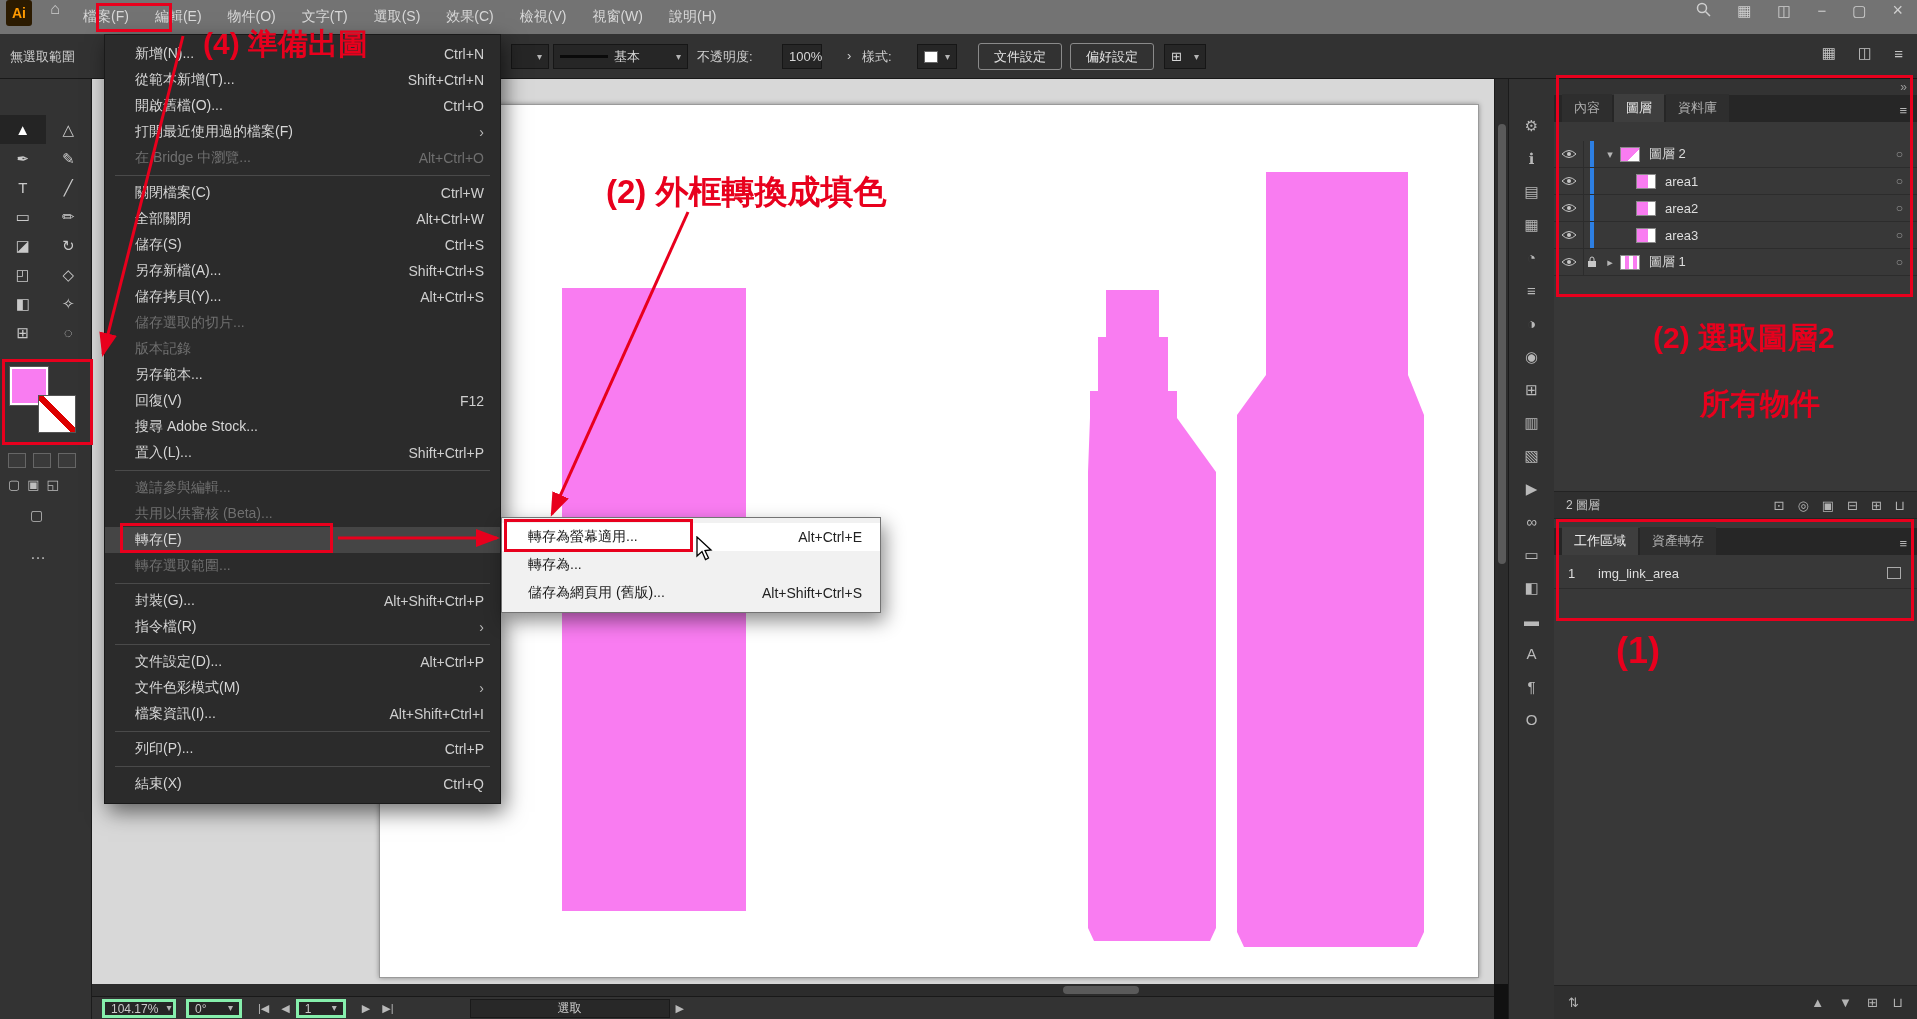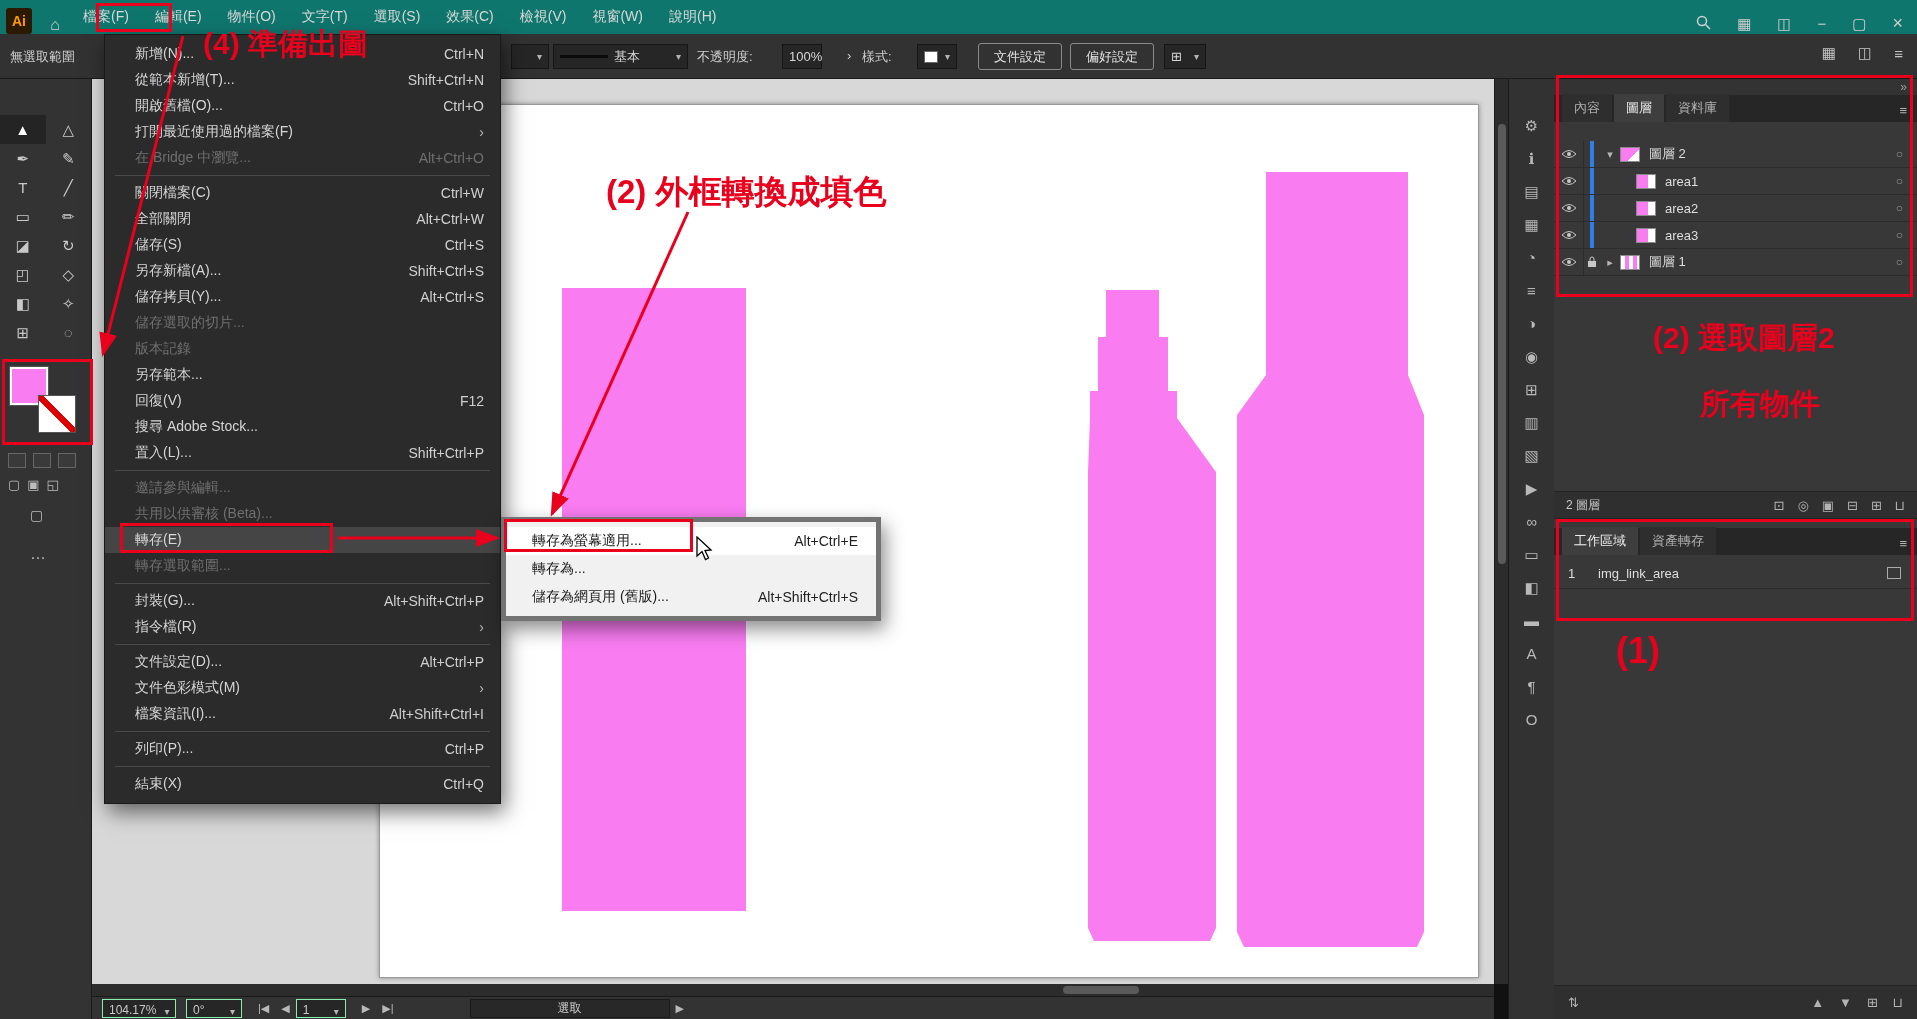--- a/index.html
+++ b/index.html
@@ -2,21 +2,21 @@
 <html><head>
 <meta charset="utf-8">
 <title>Illustrator – Export Steps</title>
 <style>
   *{margin:0;padding:0;box-sizing:border-box;}
   html,body{background:#111;}
   #app{position:relative;width:1917px;height:1019px;overflow:hidden;
        font-family:"Liberation Sans","DejaVu Sans",sans-serif;color:#d6d6d6;font-size:13px;}
 
   
-  .menubar{position:absolute;left:0;top:0;right:0;height:34px;background:#0f766e;display:flex;align-items:flex-end;z-index:5;}
+  .menubar{position:absolute;left:0;top:0;right:0;height:34px;background:#737373;display:flex;align-items:flex-start;z-index:5;}
   .ai-logo{width:26px;height:26px;margin:0 8px 0 6px;background:#2b1a00;color:#ff9a00;font-weight:bold;
            display:flex;align-items:center;justify-content:center;font-size:14px;border-radius:3px;}
   .home-ic{width:30px;text-align:center;color:#cfcfcf;font-size:16px;}
   .menus{display:flex;height:100%;align-items:center;}
   .mb-item{padding:7px 13px;font-size:14px;color:#d8d8d8;cursor:default;}
   .mb-right{margin-left:auto;display:flex;align-items:center;gap:26px;padding-right:14px;color:#cfcfcf;}
   .mb-right .wico{font-size:15px;}
   .mb-right .close-x{font-size:18px;}
 
   
@@ -51,21 +51,21 @@
             border:1px solid #9a9a9a;box-shadow:0 0 5px rgba(0,0,0,.35);}
   .shapes-svg{position:absolute;left:0;top:0;width:1402px;height:905px;}
   .vscroll{position:absolute;left:1494px;top:79px;width:14px;height:905px;background:#2c2c2c;border-left:1px solid #1c1c1c;z-index:2;}
   .vthumb{position:absolute;left:3px;top:45px;width:8px;height:440px;background:#5a5a5a;border-radius:4px;}
   .hscroll{position:absolute;left:92px;top:984px;width:1402px;height:12px;background:#2c2c2c;z-index:2;}
   .hthumb{position:absolute;left:971px;top:2px;width:76px;height:8px;background:#5a5a5a;border-radius:4px;}
 
   
   .statusbar{position:absolute;left:92px;top:996px;width:1402px;height:23px;background:#333333;border-top:1px solid #191919;
              display:flex;align-items:center;font-size:12px;color:#c9c9c9;z-index:2;}
-  .sb-box{background:#262626;border:1px solid #86efac;height:19px;display:flex;align-items:flex-end;padding:0 6px;gap:8px;margin-right:10px;}
+  .sb-box{background:#262626;border:3px solid #86efac;height:19px;display:flex;align-items:flex-start;padding:0 6px;gap:8px;margin-right:10px;}
   .sb-nav{color:#b9b9b9;margin:0 6px;font-size:11px;}
   .sb-status{background:#282828;border:1px solid #1a1a1a;height:19px;width:200px;margin-left:70px;
              display:flex;align-items:center;justify-content:center;color:#cfcfcf;}
   .sb-play{margin-left:6px;color:#b9b9b9;font-size:11px;}
 
   
   .rightstrip{position:absolute;left:1508px;top:79px;width:46px;bottom:0;background:#323232;border-left:1px solid #1b1b1b;
               display:flex;flex-direction:column;align-items:center;padding-top:30px;z-index:2;}
   .rs-icon{height:33px;display:flex;align-items:center;justify-content:center;color:#b9b9b9;font-size:15px;width:100%;}
 
@@ -108,21 +108,21 @@
             box-shadow:4px 8px 20px rgba(0,0,0,.55);border:1px solid #1a1a1a;}
   .fm-row{height:26px;display:flex;align-items:center;padding:0 16px 0 30px;font-size:14px;color:#d6d6d6;}
   .fm-row.active{background:#454545;}
   .fm-row.disabled{color:#6f6f6f;}
   .fm-short{margin-left:auto;}
   .fm-sub{margin-left:12px;color:#b9b9b9;}
   .fm-row:not(.disabled) .fm-short{color:#cfcfcf;}
   .fm-sep{height:1px;background:#4a4a4a;margin:4px 10px;}
 
   
-  .submenu{position:absolute;left:501px;top:517px;width:380px;background:#f1f1f1;border:5px solid #737373;
+  .submenu{position:absolute;left:501px;top:517px;width:380px;background:#f1f1f1;border:1px solid #737373;
            padding:5px 0;z-index:12;box-shadow:4px 8px 18px rgba(0,0,0,.45);color:#1a1a1a;}
   .sm-row{height:28px;display:flex;align-items:center;padding:0 18px 0 26px;font-size:14px;}
   .sm-row.boxed{background:#ffffff;}
   .sm-short{margin-left:auto;color:#222;}
 
   
   .redbox{position:absolute;border:3px solid #E8001D;z-index:20;pointer-events:none;}
   .ann{position:absolute;color:#E8001D;font-weight:bold;z-index:22;white-space:nowrap;}
   #arrows{position:absolute;left:0;top:0;width:1917px;height:1019px;z-index:21;pointer-events:none;}
   #cursor{position:absolute;left:695px;top:536px;z-index:30;pointer-events:none;}

